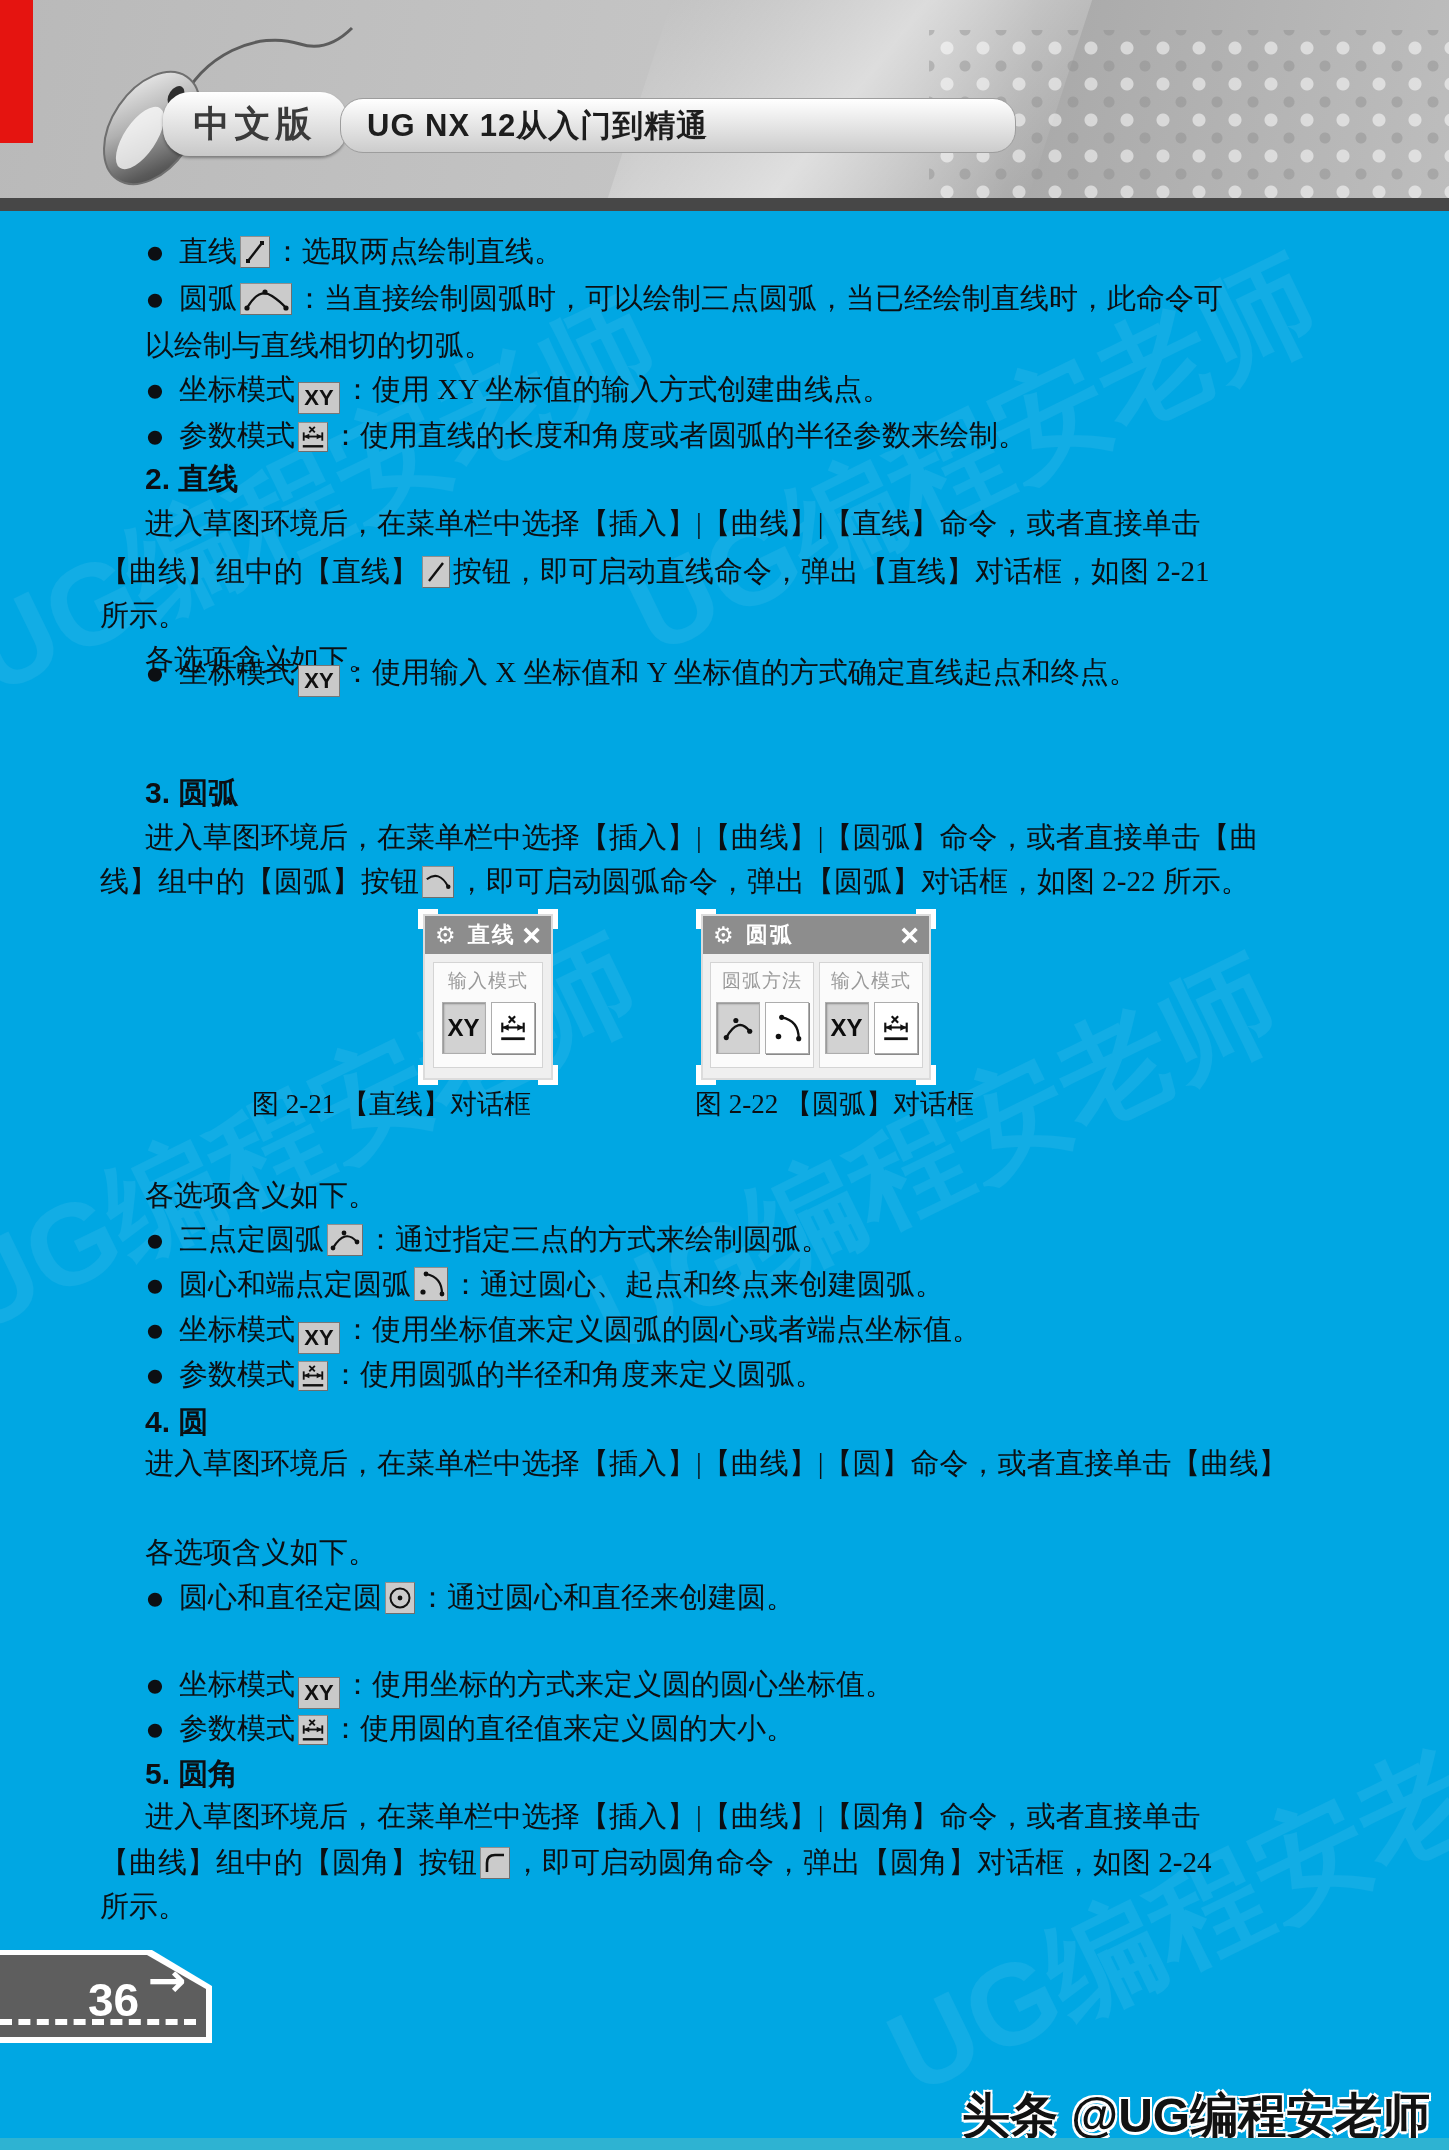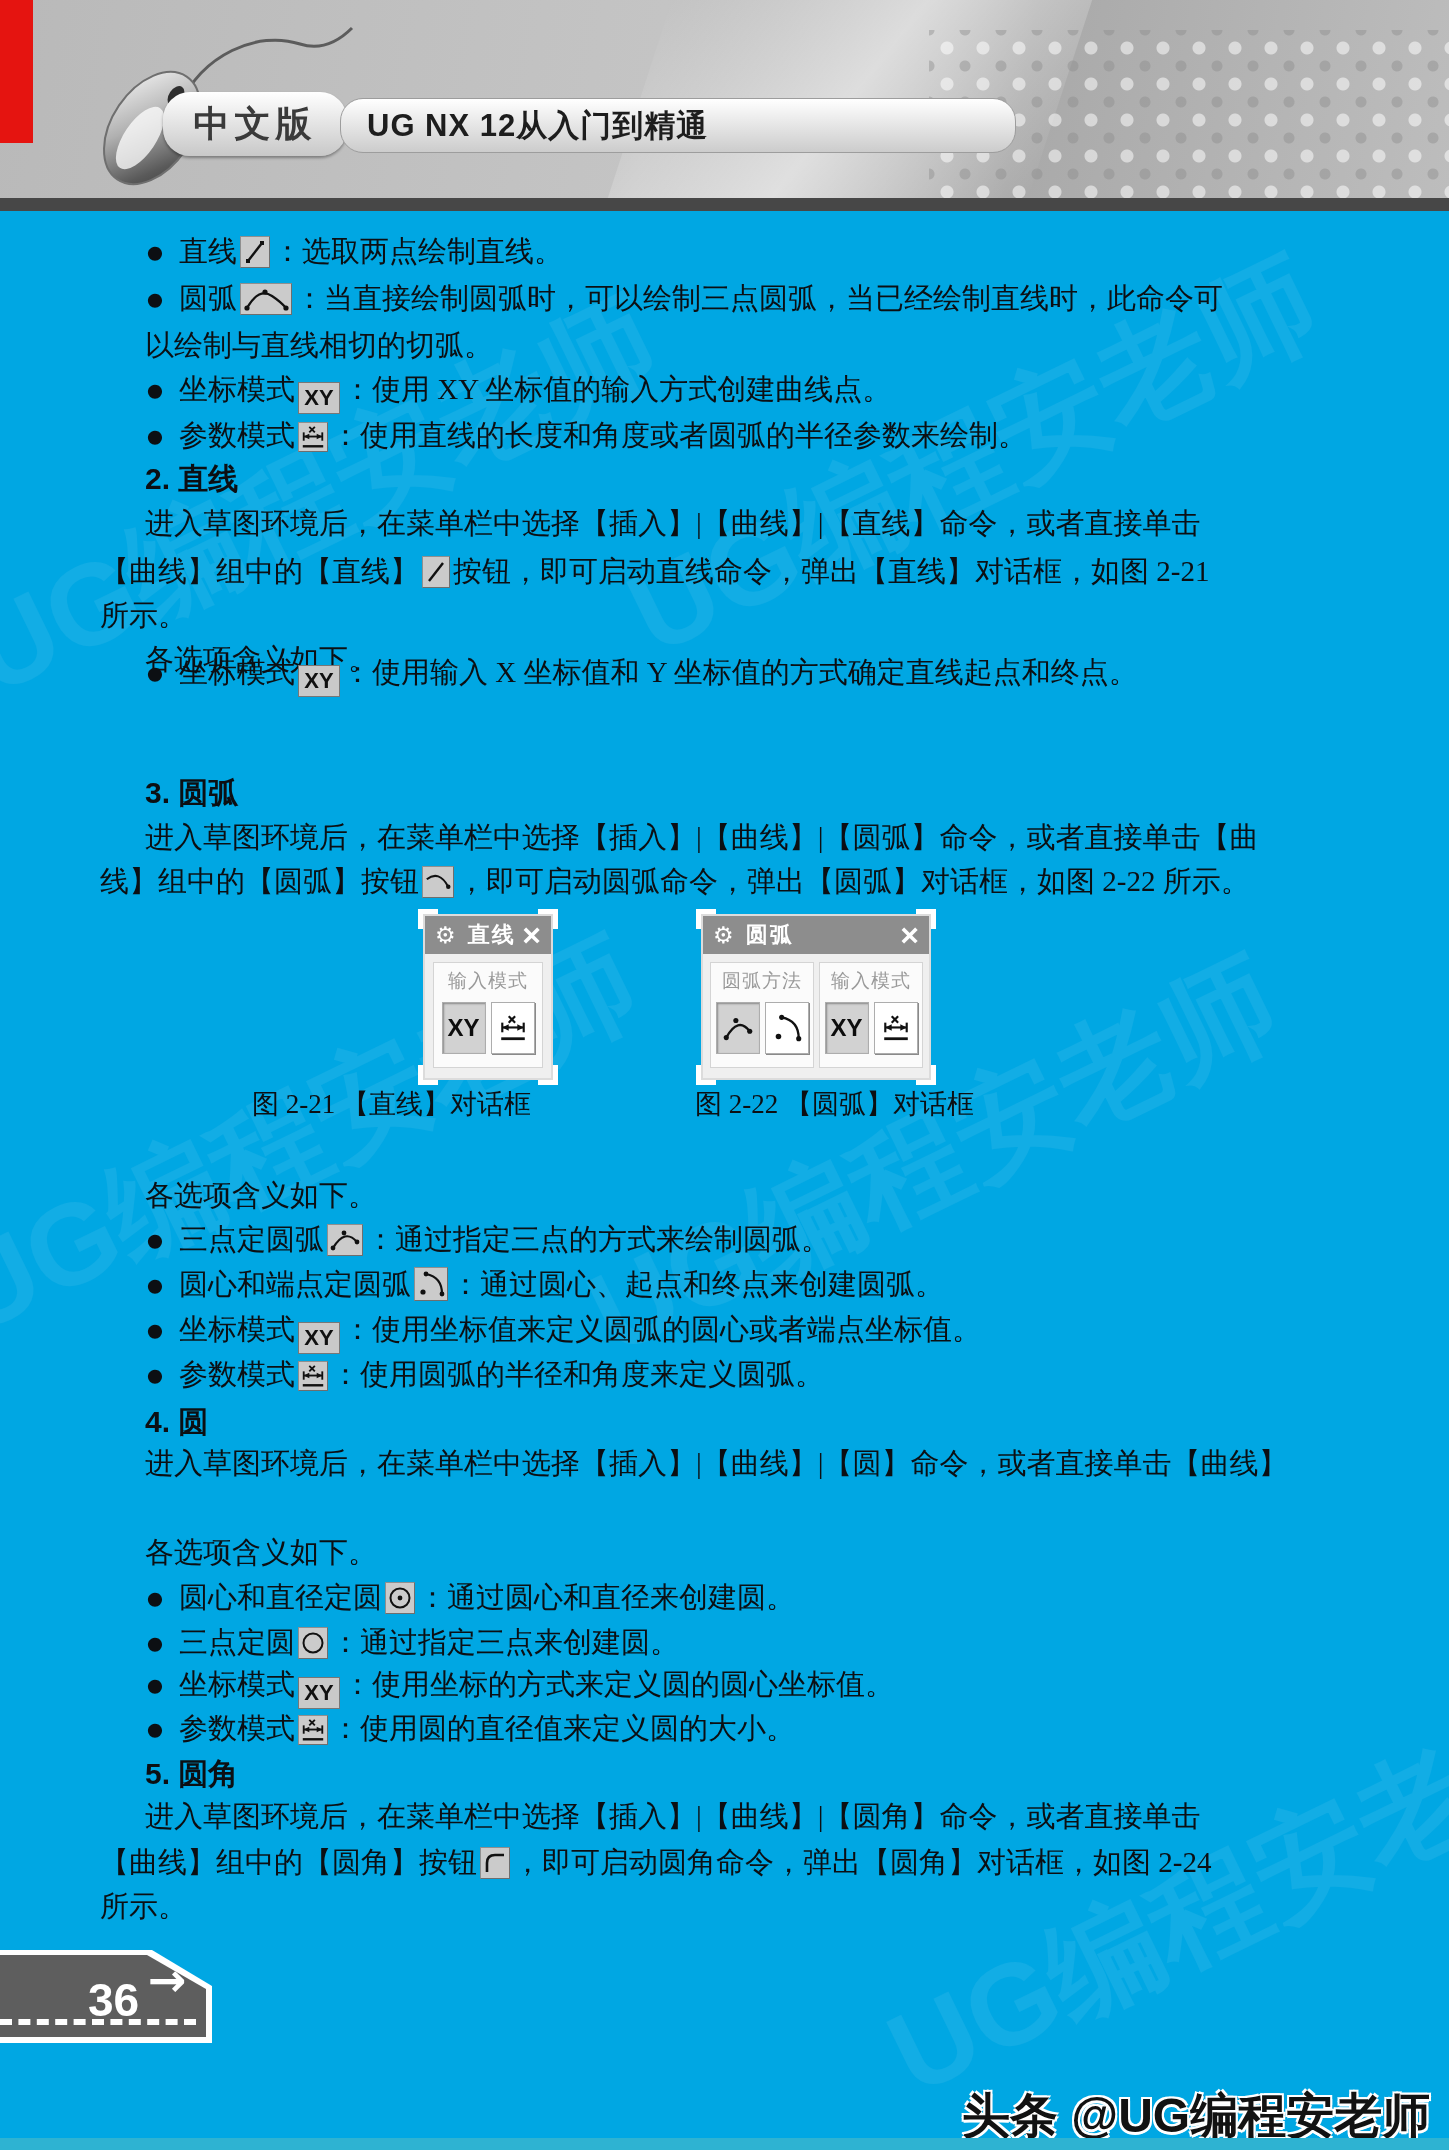--- a/index.html
+++ b/index.html
@@ -278,23 +278,20 @@
 
   <div class="hd" style="top:1399px">4. 圆</div>
   <div class="ln ind" style="top:1440px"><span>进入草图环境后，在菜单栏中选择【插入】|【曲线】|【圆】命令，或者直接单击【曲线】</span></div>
   <div class="ln ind" style="top:1529px"><span>各选项含义如下。</span></div>
 
   <div class="ln ind" style="top:1574px"><span class="dot">●</span><span>圆心和直径定圆</span><span class="ic"><svg width="26" height="28" viewBox="0 0 26 28">
           <circle cx="13" cy="14" r="9.5" fill="none" stroke="#111" stroke-width="2"></circle>
           <circle cx="13" cy="14" r="2.4" fill="#111"></circle>
         </svg></span><span>：通过圆心和直径来创建圆。</span></div>
 
-  <div class="ln ind" style="top:1619px"><span class="dot">●</span><span>三点定圆</span><span class="ic"><svg width="26" height="28" viewBox="0 0 26 28">
-          <circle cx="13" cy="14" r="9.5" fill="none" stroke="#111" stroke-width="2"></circle>
-        </svg></span><span>：通过指定三点来创建圆。</span></div>
 
   <div class="ln ind" style="top:1661px"><span class="dot">●</span><span>坐标模式</span><span class="ic-xy">XY</span><span>：使用坐标的方式来定义圆的圆心坐标值。</span></div>
 
   <div class="ln ind" style="top:1705px"><span class="dot">●</span><span>参数模式</span><span class="ic"><svg width="26" height="26" viewBox="0 0 28 28">
           <line x1="10" y1="3" x2="16" y2="9" stroke="#111" stroke-width="2"></line>
           <line x1="16" y1="3" x2="10" y2="9" stroke="#111" stroke-width="2"></line>
           <line x1="4" y1="9" x2="4" y2="18" stroke="#111" stroke-width="2"></line>
           <line x1="24" y1="9" x2="24" y2="18" stroke="#111" stroke-width="2"></line>
           <line x1="4" y1="13.5" x2="24" y2="13.5" stroke="#111" stroke-width="2"></line>
           <polygon points="4,13.5 10,10.5 10,16.5" fill="#111"></polygon>

